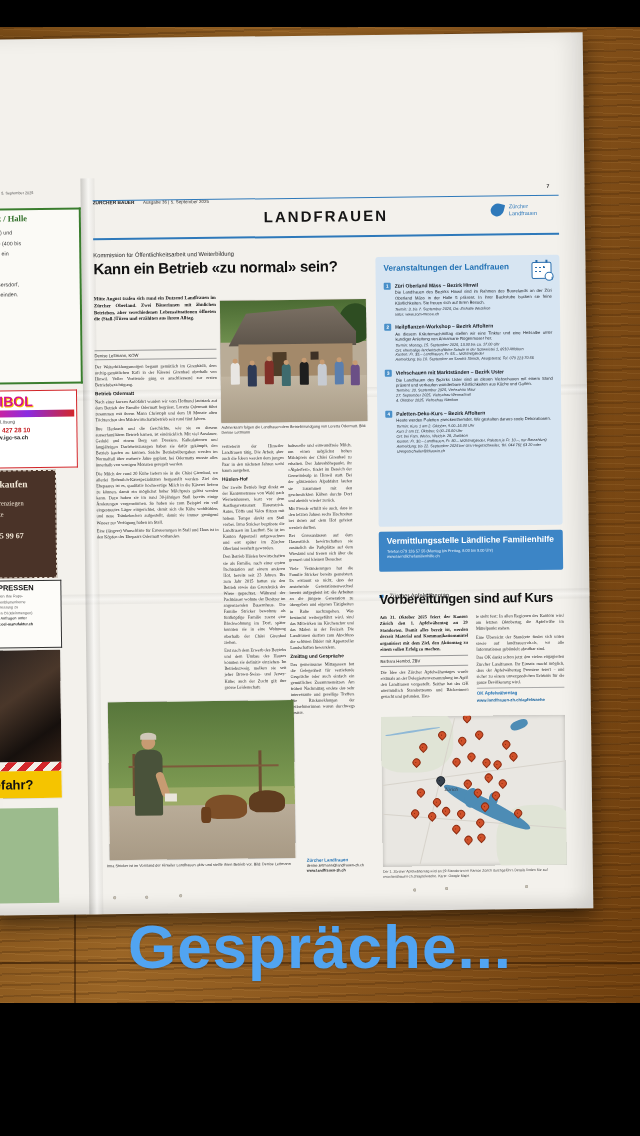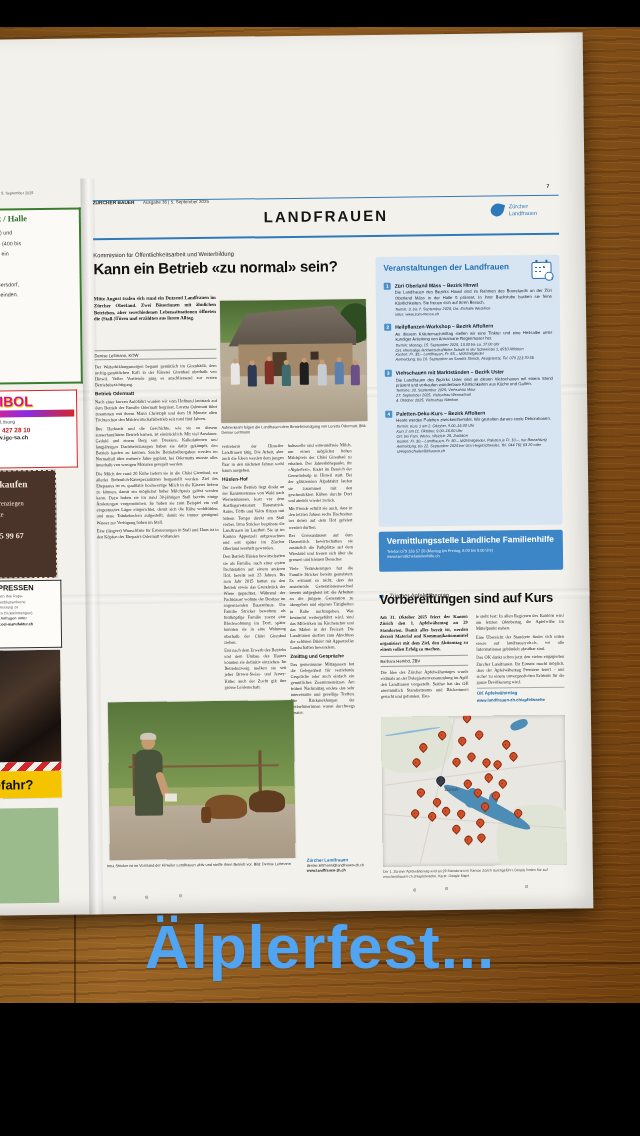--- a/index.html
+++ b/index.html
@@ -362,15 +362,15 @@
         <div class="pin" style="left: 49%; top: 30%;"></div>
         <div class="pin" style="left: 56%; top: 63%;"></div>
         <div class="pin dark" style="left: 32%; top: 46%;"></div>
       </div>
     <div class="abs" style="left:390px;top:835px;width:184px;font:3.5px/1.4 'Liberation Sans',sans-serif;color:#444;">Der 1. Zürcher Apfelwähentag wird an 29 Standorten im Kanton Zürich durchgeführt. Details finden Sie auf www.landfrauen-zh.ch/apfelwaehe. Karte: Google Maps</div>
 
   </div>
 
   <div class="abs bar" style="top:0;height:27px;"></div>
   <div class="abs bar" style="top:1003px;height:133px;"></div>
-  <div id="overlay" class="abs">Älplerfest...</div>
+  <div id="overlay" class="abs">Gespräche...</div>
 
 </div>
 
 </body></html>

